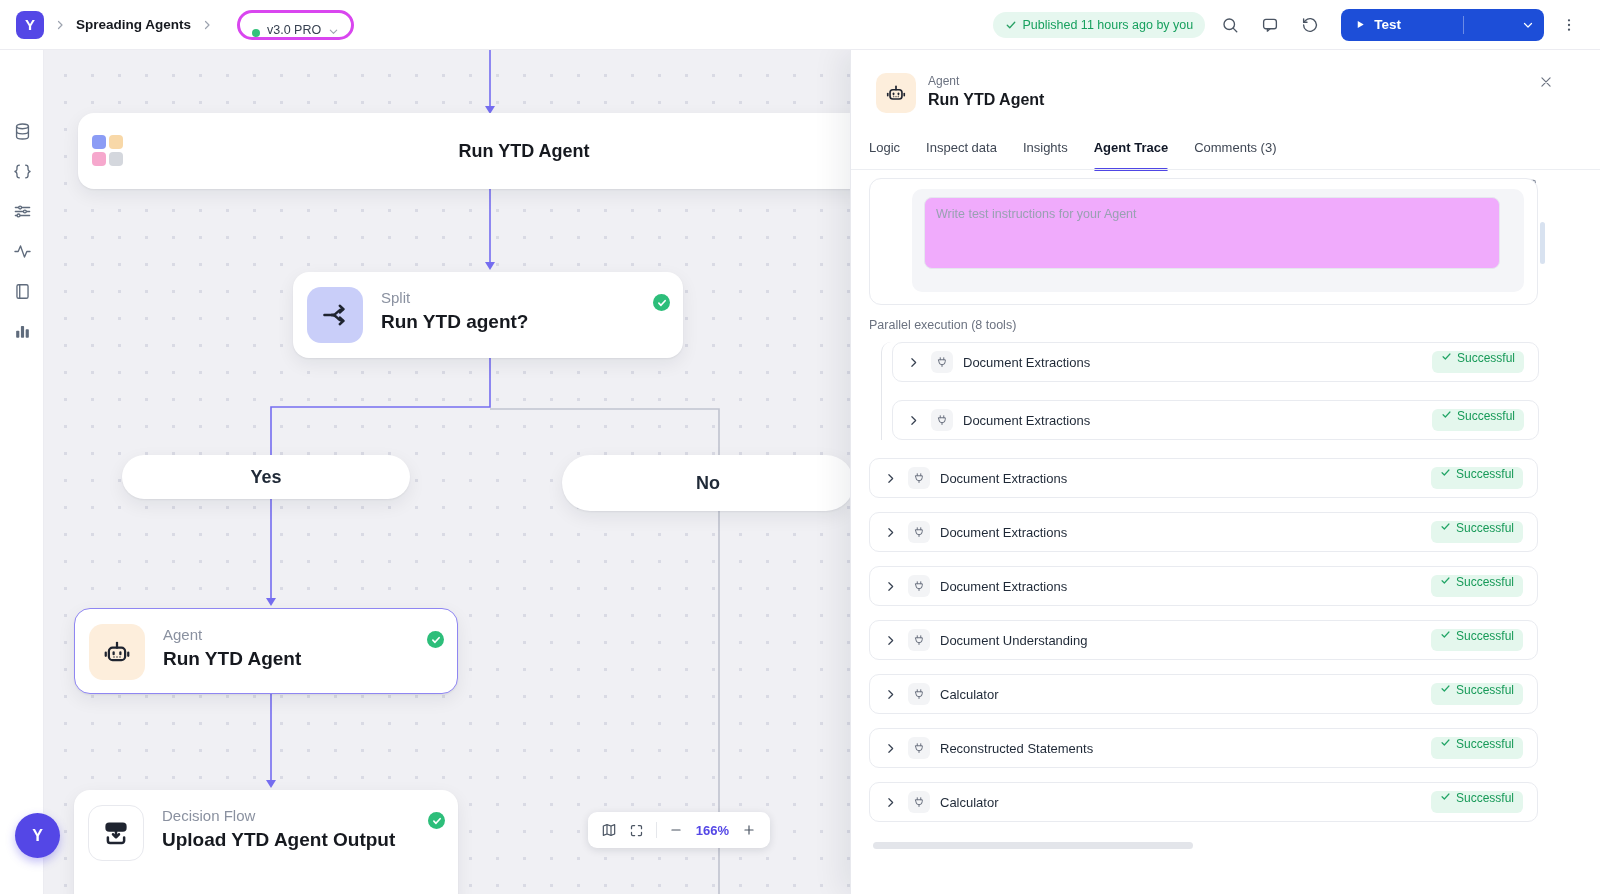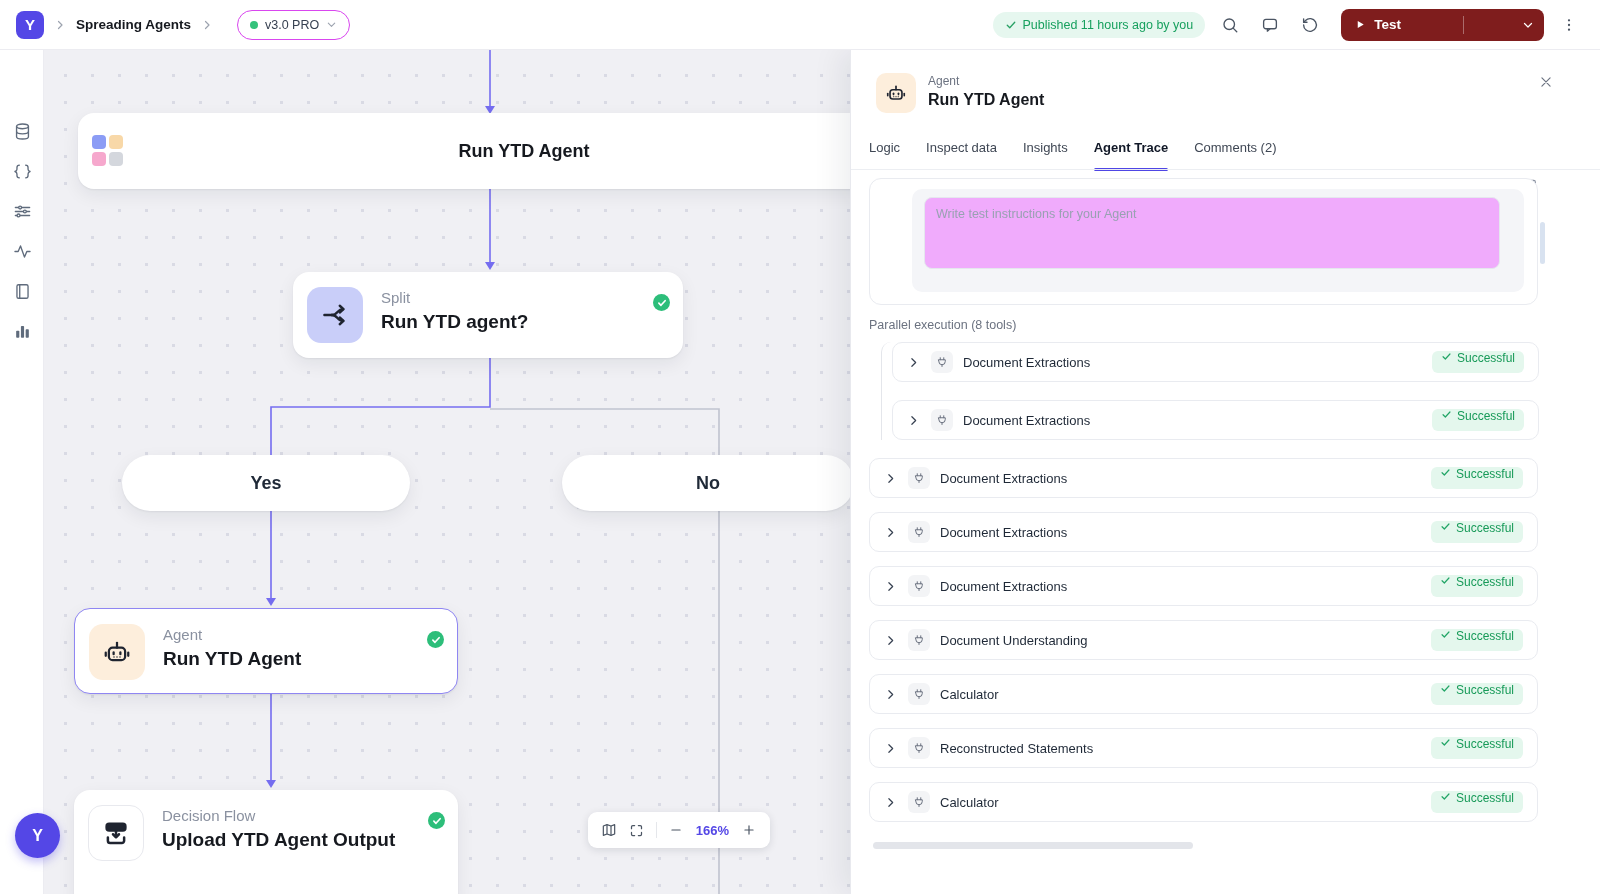--- a/index.html
+++ b/index.html
@@ -4,28 +4,28 @@
 <style>
   * { margin:0; padding:0; box-sizing:border-box; }
   html,body { width:1600px; height:894px; overflow:hidden; font-family:"Liberation Sans", sans-serif; background:#fff; }
   #app { position:relative; width:1600px; height:894px; }
 
   
   .topbar { position:absolute; top:0; left:0; width:1600px; height:50px; background:#fff; border-bottom:1px solid #ececf1; z-index:30; display:flex; align-items:center; padding:0 16px; }
   .logo { width:28px; height:28px; border-radius:8px; background:#5447e6; color:#fff; display:flex; align-items:center; justify-content:center; font-weight:bold; font-size:15px; }
   .crumb-sep { color:#9ca3af; margin:0 10px; display:flex; }
   .crumb { font-size:13.5px; font-weight:700; color:#16191f; }
-  .version-pill { margin-left:14px; height:30px; border:1px solid #d946ef; border-radius:16px; display:flex; align-items:center; gap:7px; padding:0 12px; background:#fff; cursor:pointer; }
+  .version-pill { margin-left:14px; height:30px; border:3px solid #d946ef; border-radius:16px; display:flex; align-items:flex-end; gap:7px; padding:0 12px; background:#fff; cursor:pointer; }
   .version-dot { width:8px; height:8px; border-radius:50%; background:#34c27b; }
   .version-txt { font-size:12.5px; color:#374151; font-weight:500; }
   .topbar-right { margin-left:auto; display:flex; align-items:center; gap:10px; }
   .published-pill { height:26px; background:#e6f7ef; border-radius:14px; display:flex; align-items:center; gap:6px; padding:0 12px; }
   .published-txt { font-size:12.5px; color:#17a05e; font-weight:500; }
   .icon-btn { width:30px; height:30px; display:flex; align-items:center; justify-content:center; border-radius:6px; color:#4b5563; cursor:pointer; background:transparent; border:none; }
-  .test-btn { height:32px; border-radius:8px; background:#7f1d1d; display:flex; align-items:center; color:#fff; overflow:hidden; cursor:pointer; margin-left:6px;gap:48px; }
+  .test-btn { height:32px; border-radius:8px; background:#1d4ed8; display:flex; align-items:center; color:#fff; overflow:hidden; cursor:pointer; margin-left:6px;gap:48px; }
   .test-main { display:flex; align-items:center; gap:8px; padding:0 14px 0 14px; height:100%; }
   .test-label { font-size:13.5px; font-weight:700; }
   .test-divider { width:1px; height:18px; background:rgba(255,255,255,.35); }
   .test-caret { padding:0 10px; height:100%; display:flex; align-items:center; }
 
   
   .leftrail { position:absolute; top:50px; left:0; width:44px; height:844px; background:#fff; border-right:1px solid #ececf1; z-index:25; }
   .rail-icon { position:absolute; left:11px; width:22px; height:22px; color:#5f6b7c; display:flex; align-items:center; justify-content:center; cursor:pointer; }
   .avatar-fab { position:absolute; left:15px; bottom:36px; width:45px; height:45px; border-radius:50%; background:#5447e6; color:#fff; display:flex; align-items:center; justify-content:center; font-weight:bold; font-size:16px; box-shadow:0 4px 10px rgba(84,71,230,.35); cursor:pointer; z-index:26; }
 
@@ -128,21 +128,21 @@
         <span class="node-type" style="display:block">Split</span>
         <span class="node-title" style="display:block">Run YTD agent?</span>
       </span>
       <span class="check-badge">
         <svg width="10" height="10" viewBox="0 0 24 24" fill="none" stroke="#fff" stroke-width="4" stroke-linecap="round" stroke-linejoin="round">
             <path d="M4.5 12.5 9.5 17.5 19.5 6.5"></path>
           </svg>
       </span>
     </div>
 
-    <div class="pill-node" style="left:78px; top:405px; width:288px; height:56px;">
+    <div class="pill-node" style="left:78px; top:405px; width:288px; height:44px;">
       <span>Yes</span>
     </div>
     <div class="pill-node" style="left:518px; top:405px; width:292px; height:56px;">
       <span>No</span>
     </div>
 
     <div class="node node-card" style="left:30px; top:558px; width:384px; height:86px; border:1.5px solid #8f86f2;">
       <span class="node-icon" style="background:#fdeedc;">
         <svg width="30" height="30" viewBox="0 0 24 24" fill="none" stroke="#1f2430" stroke-width="1.8" stroke-linecap="round" stroke-linejoin="round">
           <rect x="5.5" y="8.5" width="13" height="10" rx="3"></rect>
@@ -246,21 +246,21 @@
         <span class="panel-title" style="display:block">Run YTD Agent</span>
       </span>
     </div>
 
     <div class="tabs" id="tabs">
 
     <span class="tab">Logic</span>
         <span class="tab">Inspect data</span>
         <span class="tab">Insights</span>
         <span class="tab active">Agent Trace</span>
-        <span class="tab">Comments (2)</span>
+        <span class="tab">Comments (3)</span>
       </div>
     <div class="tabs-border"></div>
 
     <span class="popout">
       <svg width="16" height="16" viewBox="0 0 24 24" fill="none" stroke="currentColor" stroke-width="1.8" stroke-linejoin="round">
           <rect x="8" y="3.5" width="12" height="12" rx="2.5"></rect>
           <path d="M15.5 20.5h-9a3 3 0 0 1-3-3v-9"></path>
         </svg>
     </span>
 

